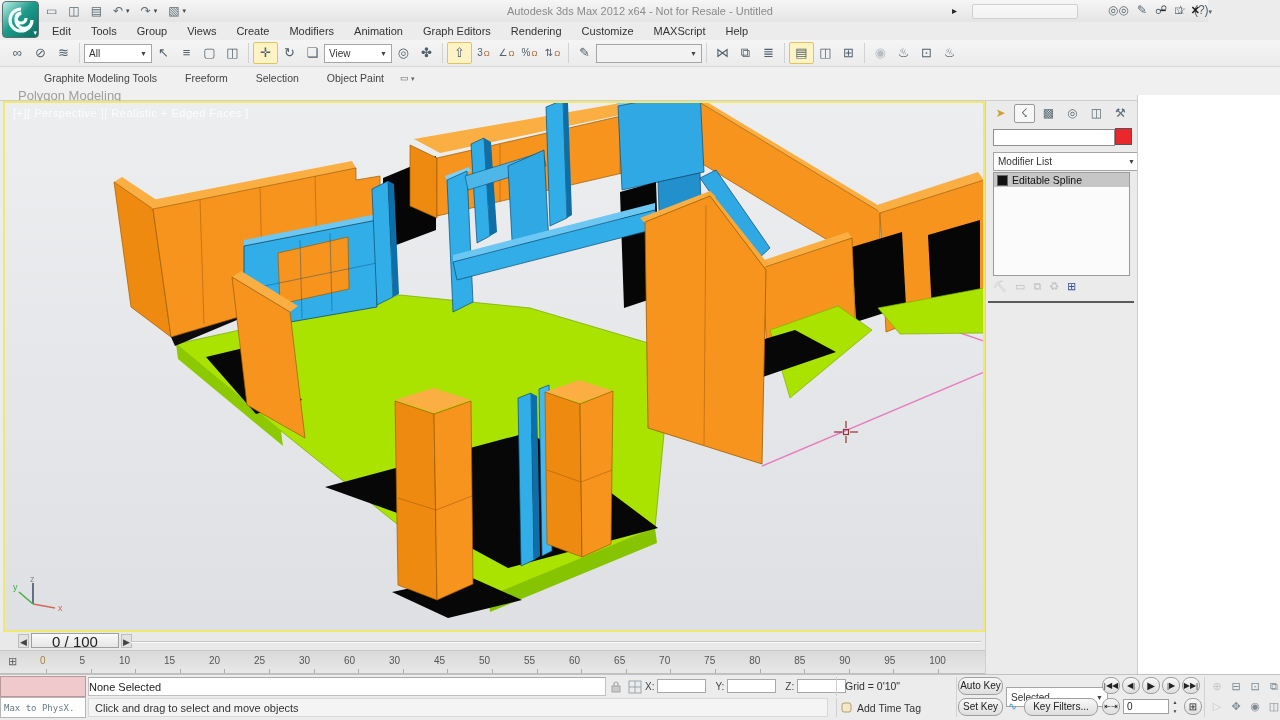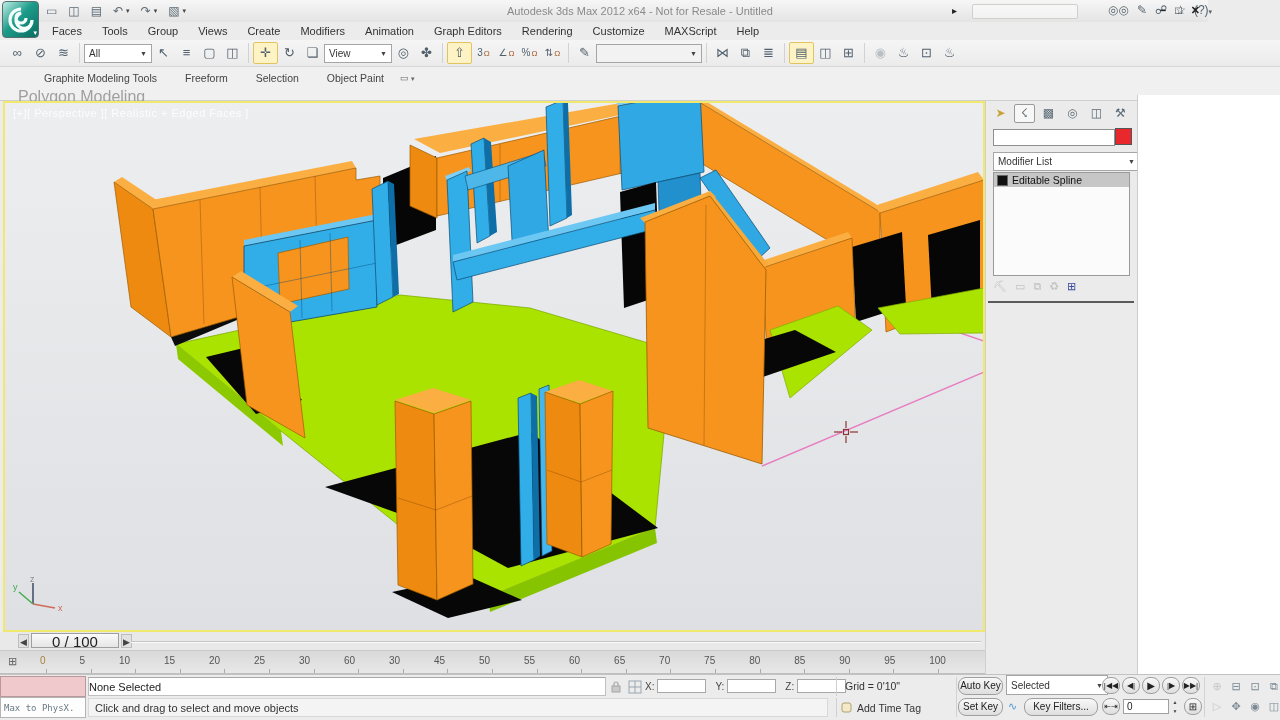--- a/index.html
+++ b/index.html
@@ -45,21 +45,21 @@
   .dd{height:17px;background:#fff;border:1px solid #a5a5a5;font-size:10px;color:#333;
       display:flex;align-items:center;justify-content:space-between;padding:0 4px;flex:none;}
   .dd .ar{font-size:7px;color:#444;margin-left:4px;}
   .dd.disabled{background:#f2f2f2;color:#b5b5b5;}
   
   .ribbon{position:absolute;left:0;top:67px;width:1280px;height:34px;background:#f0f0f0;
           border-bottom:1px solid #cfcfcf;box-sizing:border-box;}
   .rtabs{position:absolute;left:30px;top:3px;display:flex;}
   .rtab{font-size:10.5px;color:#444;padding:2px 14px;cursor:default;}
   .rib-min{position:absolute;left:400px;top:6px;font-size:9px;color:#666;}
-  .panel-label{position:absolute;left:18px;top:21px;font-size:16px;color:#9f9f9f;text-align:right;}
+  .panel-label{position:absolute;left:18px;top:21px;font-size:13px;color:#9f9f9f;text-align:right;}
   
   .viewport{position:absolute;left:3px;top:101px;width:982px;height:531px;box-sizing:border-box;
             border:2px solid #f1e96e;background:linear-gradient(#eceef0,#dee0e3);}
   .viewport svg.scene{position:absolute;left:0;top:0;}
   .vplabel{position:absolute;left:8px;top:4px;font-size:11px;color:rgba(255,255,255,.85);
            letter-spacing:.5px;white-space:nowrap;}
   .axis-tripod{position:absolute;left:8px;bottom:14px;}
   
   .cmdpanel{position:absolute;left:985px;top:101px;width:152px;height:573px;background:#ebebeb;
             border-left:1px solid #cfcfcf;box-sizing:border-box;}
@@ -119,21 +119,21 @@
   .coordrow{position:absolute;left:645px;top:4px;display:flex;align-items:center;gap:3px;}
   .gridcell{position:absolute;left:836px;top:2px;width:120px;height:19px;border-left:1px solid #d0d0d0;
             font-size:10.5px;line-height:19px;padding-left:8px;color:#333;box-sizing:border-box;}
   .timetag{position:absolute;left:836px;top:23px;width:120px;height:19px;display:flex;gap:5px;
            align-items:center;font-size:10.5px;color:#333;padding-left:4px;box-sizing:border-box;
            border-left:1px solid #d0d0d0;}
   .btn{background:linear-gradient(#f8f8f8,#dedede);border:1px solid #9f9f9f;border-radius:8px;
        font-size:10px;color:#222;text-align:center;box-sizing:border-box;}
   .autokey{position:absolute;left:958px;top:2px;width:45px;height:18px;line-height:16px;}
   .setkey{position:absolute;left:958px;top:23px;width:45px;height:18px;line-height:16px;}
-  .seldd{position:absolute;left:1006px;top:0;width:92px;height:18px;gap:19px;}
+  .seldd{position:absolute;left:1006px;top:12px;width:92px;height:18px;gap:19px;}
   .keyicon{position:absolute;left:1008px;top:25px;font-size:11px;color:#4f9fd0;}
   .keyfilters{position:absolute;left:1024px;top:23px;width:74px;height:18px;line-height:16px;}
   .playback{position:absolute;left:1102px;top:2px;display:flex;gap:2px;}
   .pb{width:18px;height:17px;font-size:8px;line-height:16px;}
   .keymode{position:absolute;left:1102px;top:23px;width:18px;height:17px;font-size:8px;line-height:16px;}
   .framefield{position:absolute;left:1123px;top:24px;width:46px;height:15px;background:#fff;
               border:1px solid #a0a0a0;font-size:10px;line-height:14px;padding-left:3px;box-sizing:border-box;color:#222;}
   .spinners{position:absolute;left:1170px;top:24px;width:10px;height:15px;display:flex;flex-direction:column;
             justify-content:space-between;font-size:5px;color:#444;text-align:center;}
   .timecfg{position:absolute;left:1184px;top:23px;width:18px;height:17px;font-size:10px;line-height:16px;}
@@ -177,21 +177,21 @@
   <span class="qi">▤</span>
   <span class="qi">↶</span>
     <span class="mini">▾</span>
   <span class="qi">↷</span>
     <span class="mini">▾</span>
   <span class="qi">▧</span>
   <span class="mini">▾</span>
 </div>
 
 <div class="menubar">
-    <span class="menu-item">Faces</span>
+    <span class="menu-item">Edit</span>
     <span class="menu-item">Tools</span>
     <span class="menu-item">Group</span>
     <span class="menu-item">Views</span>
     <span class="menu-item">Create</span>
     <span class="menu-item">Modifiers</span>
     <span class="menu-item">Animation</span>
     <span class="menu-item">Graph Editors</span>
     <span class="menu-item">Rendering</span>
     <span class="menu-item">Customize</span>
     <span class="menu-item">MAXScript</span>

